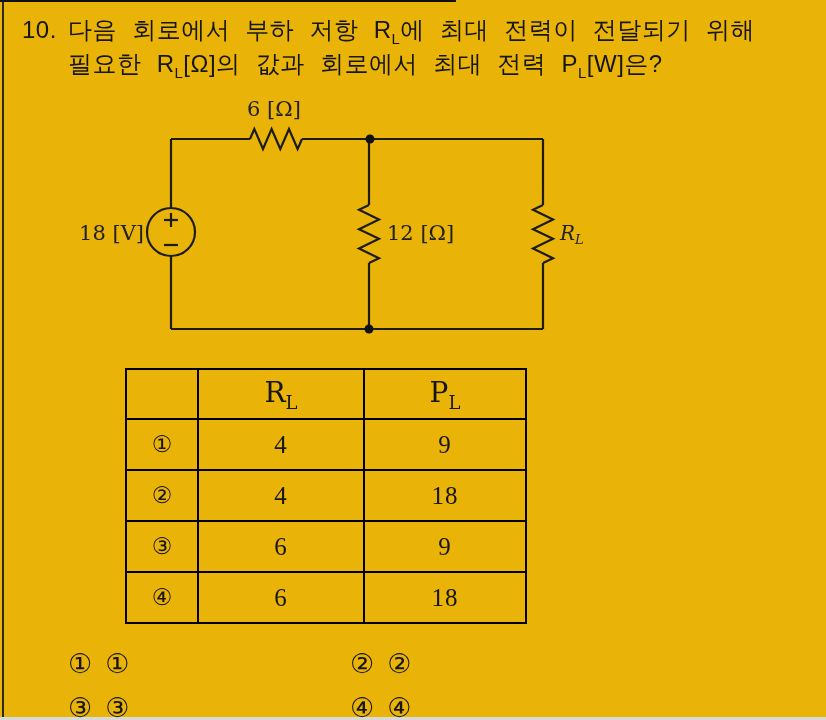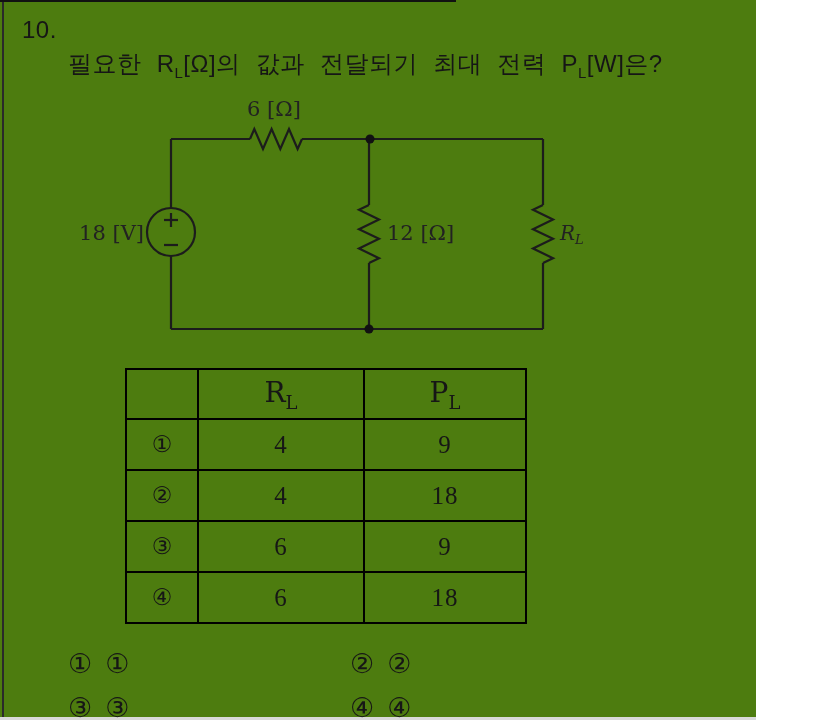--- a/index.html
+++ b/index.html
@@ -1,18 +1,18 @@
 <!DOCTYPE html>
 <html><head>
 <meta charset="utf-8">
 <style>
   * { margin:0; padding:0; box-sizing:border-box; }
   html,body { width:826px; height:720px; }
   body { font-family:"Liberation Sans", sans-serif; background:#ffffff; }
-  .page { position:relative; width:756px; height:720px; background:#4d7c0f; overflow:hidden; color:#111; }
+  .page { position:relative; width:826px; height:720px; background:#eab308; overflow:hidden; color:#111; }
 
   .left-rule  { position:absolute; left:2px; top:0; width:2px; height:720px; background:#2a2a2a; }
   .top-rule   { position:absolute; left:0; top:0; width:456px; height:2px; background:#111; }
   .bottom-rule{ position:absolute; left:0; top:717px; width:826px; height:3px; background:#d9d9d9; }
 
   .question { position:absolute; left:22px; top:13px; width:790px;
               font-size:24px; line-height:34px; color:#161616;
               letter-spacing:0.5px; word-spacing:8px; white-space:nowrap; }
   .q-row { display:flex; }
   .q-num { width:46px; flex:0 0 46px; }
@@ -47,23 +47,24 @@
 
 <div class="page">
 
   <div class="left-rule"></div>
   <div class="top-rule"></div>
   <div class="bottom-rule"></div>
 
   <div class="question">
     <div class="q-row">
       <span class="q-num">10.</span>
+      <span><span>다음 회로에서 부하 저항 R</span><sub>L</sub><span>에 최대 전력이 전달되기 위해</span></span>
     </div>
     <div class="q-cont">
-      <span><span>필요한 R</span><sub>L</sub><span>[Ω]의 값과 전달되기 최대 전력 P</span><sub>L</sub><span>[W]은?</span></span>
+      <span><span>필요한 R</span><sub>L</sub><span>[Ω]의 값과 회로에서 최대 전력 P</span><sub>L</sub><span>[W]은?</span></span>
     </div>
   </div>
 
   <svg class="circuit" viewBox="0 0 826 360" xmlns="http://www.w3.org/2000/svg">
     <g stroke="#1c1c1c" stroke-width="2.2" fill="none">
 
       <polyline points="171,139 250,139"></polyline>
       <polyline points="250,139 254.3,129 263,149 271.6,129 280.3,149 289,129 297.6,149 302,139"></polyline>
       <polyline points="302,139 543,139"></polyline>
 

